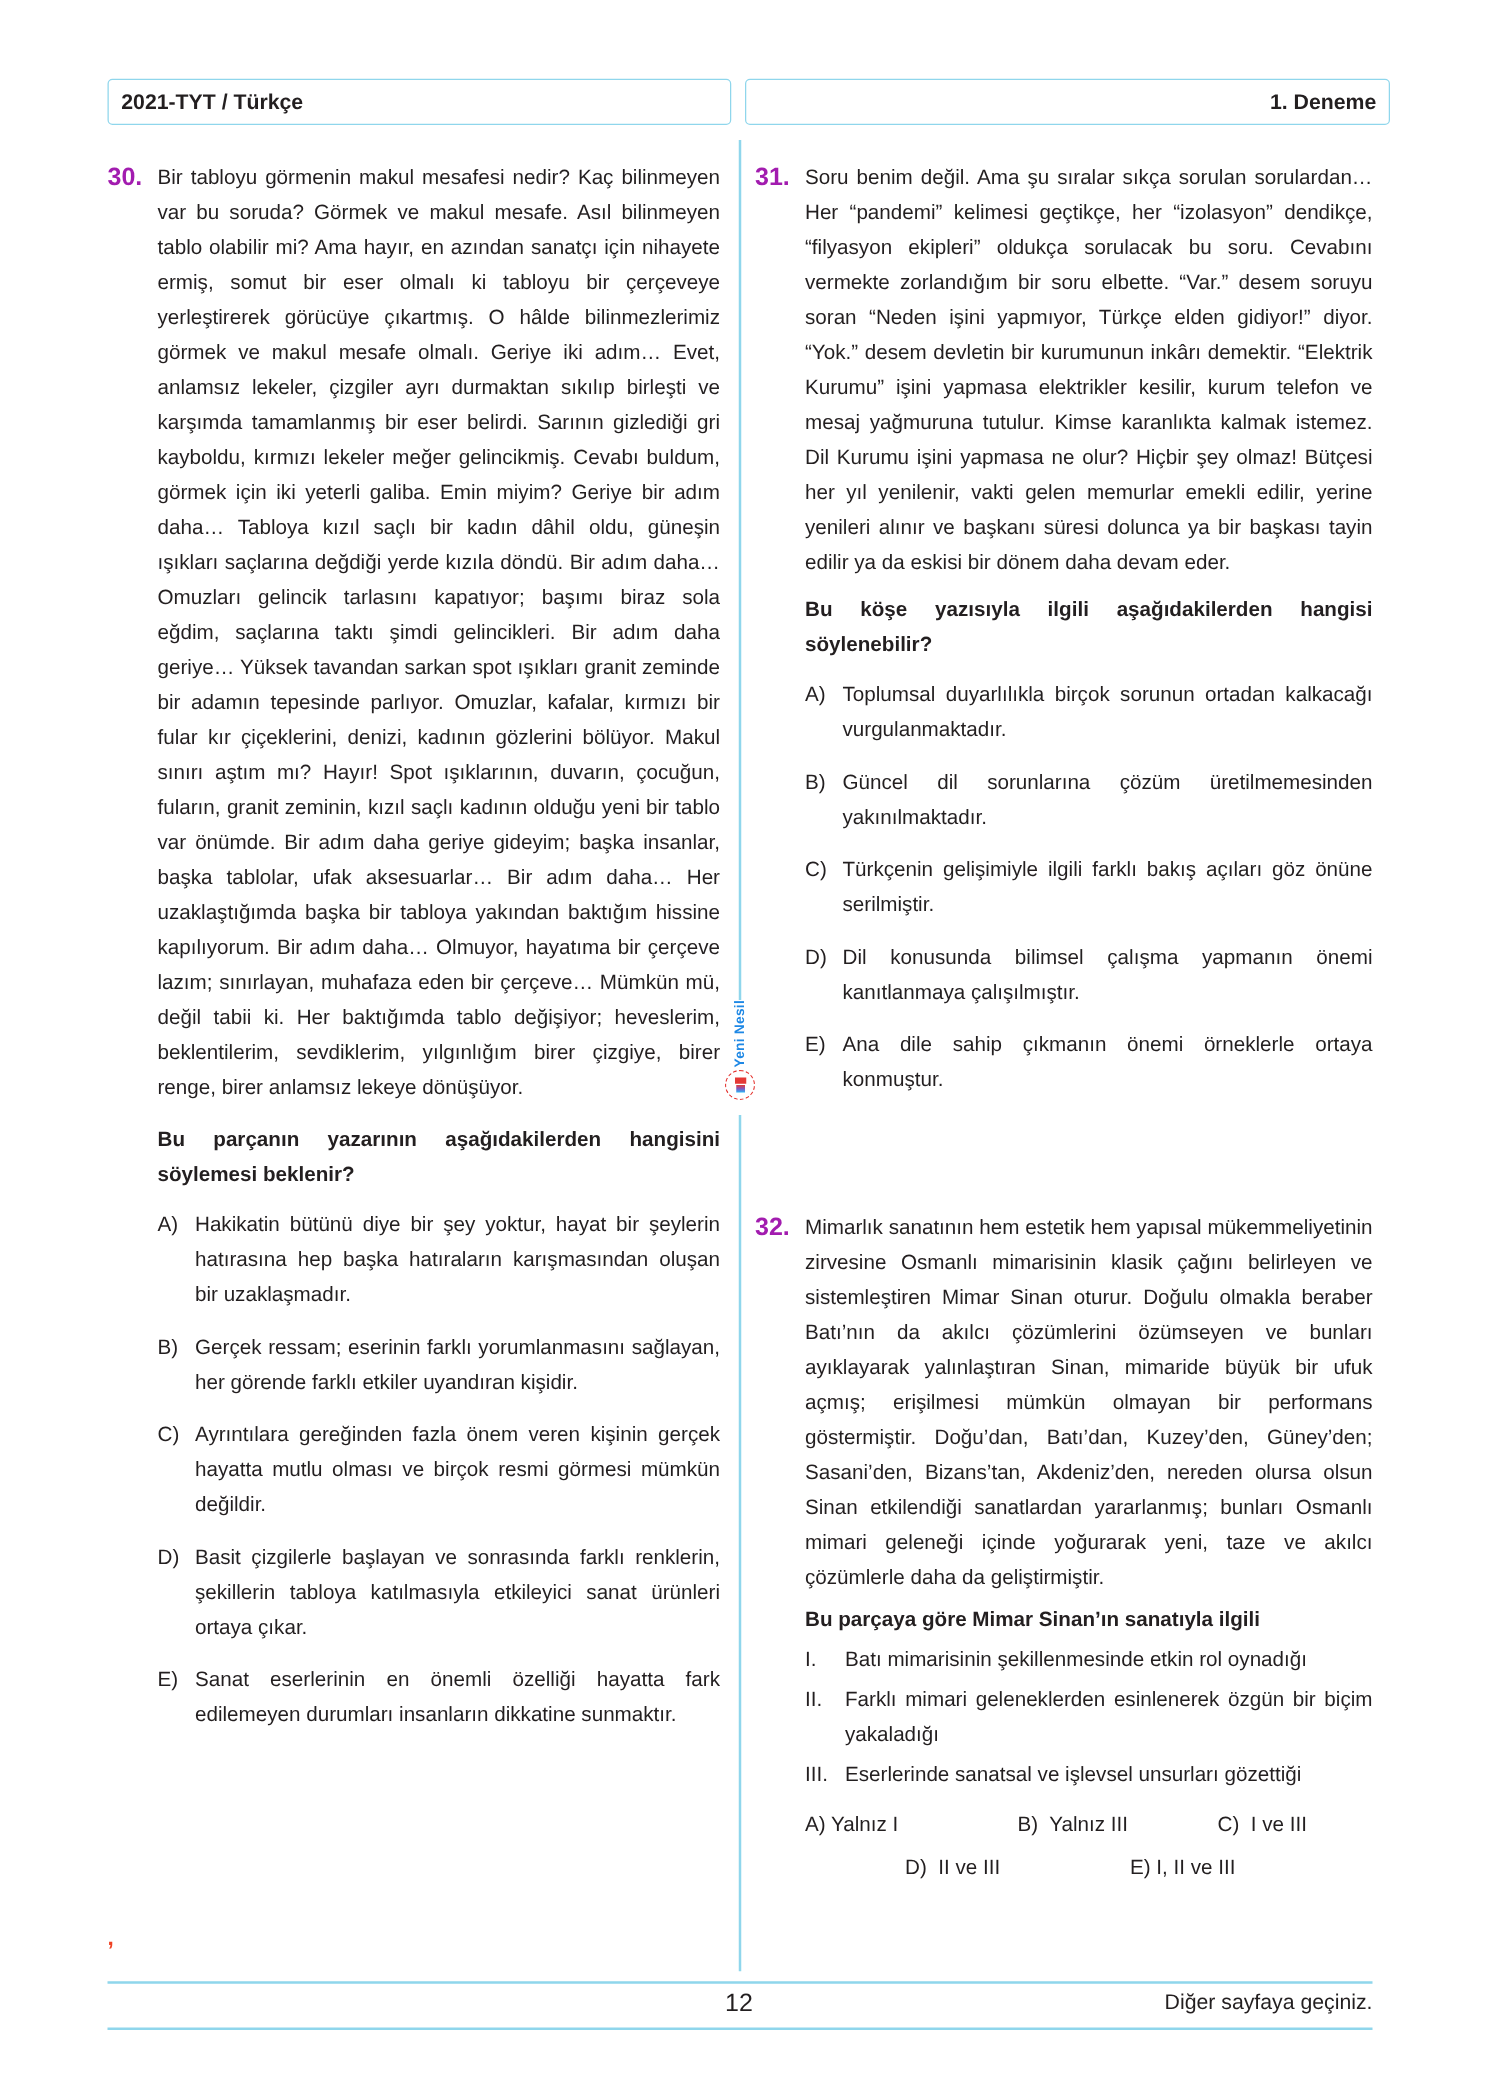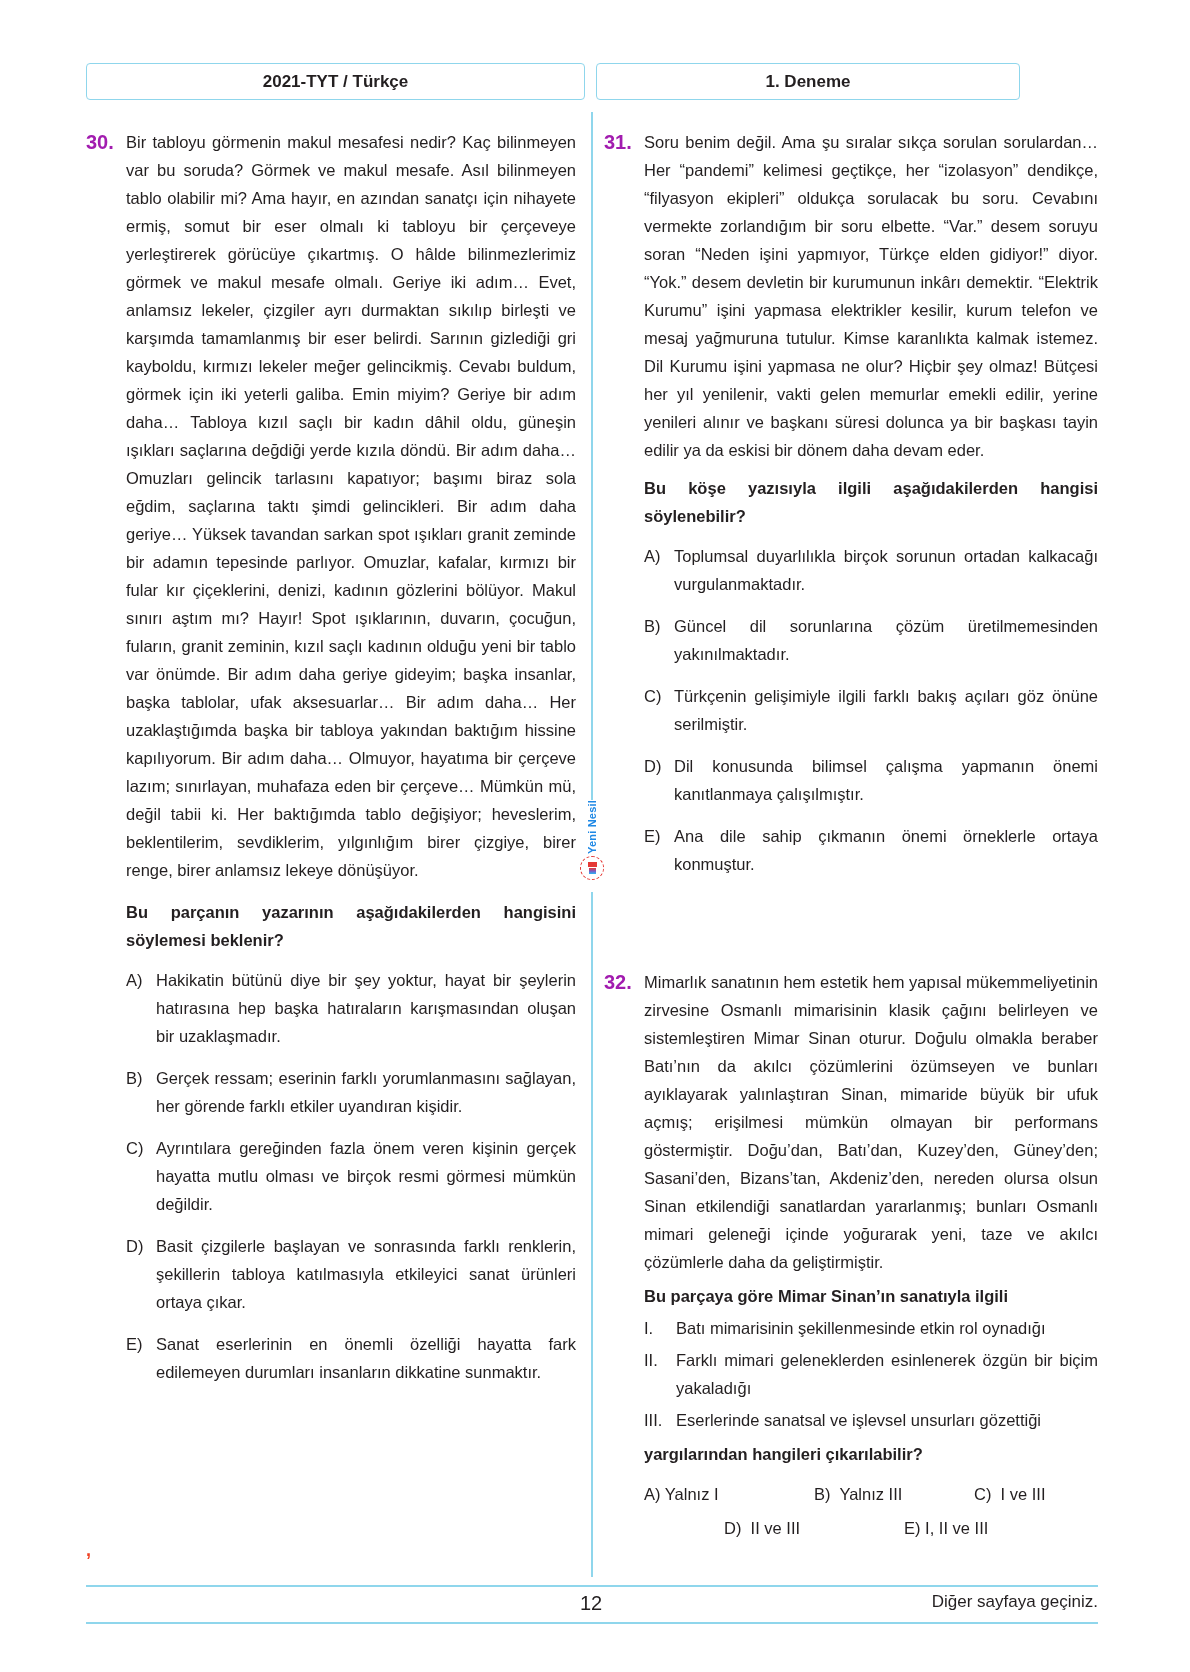--- a/index.html
+++ b/index.html
@@ -7,24 +7,24 @@
   body {
     position: relative;
     font-family: "Liberation Sans", sans-serif;
     color: #231f20;
     overflow: hidden;
   }
   .hdr-box {
     position: absolute; top: 63px; height: 37px;
     border: 1.5px solid #8fd6ec; border-radius: 4px;
     font-weight: bold; font-size: 17px;
-    display: flex; align-items: center; padding: 0 10px; justify-content: center;
+    display: flex; align-items: center; padding: 0 10px;
   }
   #hdr-left { left: 86px; width: 499px; }
-  #hdr-right { left: 596px; width: 424px; }
+  #hdr-right { left: 596px; width: 516px; justify-content: flex-end; }
 
   .divider-v {
     position: absolute; left: 591px; top: 112px; width: 1.5px; height: 1465px;
     background: #8fd6ec;
   }
   .col { position: absolute; font-size: 16.5px; line-height: 28px; }
   #col-left { left: 86px; top: 128px; width: 490px; }
   #col-right { left: 604px; top: 128px; width: 494px; }
 
   .q { position: relative; padding-left: 40px; text-align: justify; }
@@ -157,21 +157,20 @@
       </div>
       <div class="roman">
         <span class="rl">II.</span>
         <span class="rt">Farklı mimari geleneklerden esinlenerek özgün bir biçim yakaladığı</span>
       </div>
       <div class="roman">
         <span class="rl">III.</span>
         <span class="rt">Eserlerinde sanatsal ve işlevsel unsurları gözettiği</span>
       </div>
     </div>
-    <p class="stem" style="margin-top:6px;">yargılarından hangileri çıkarılabilir?</p>
     <div class="ans-row">
       <span style="width:170px;">
         <span>A)</span>
         <span>Yalnız I</span>
       </span>
       <span style="width:160px;">
         <span>B)</span>&nbsp;
         <span>Yalnız III</span>
       </span>
       <span>

